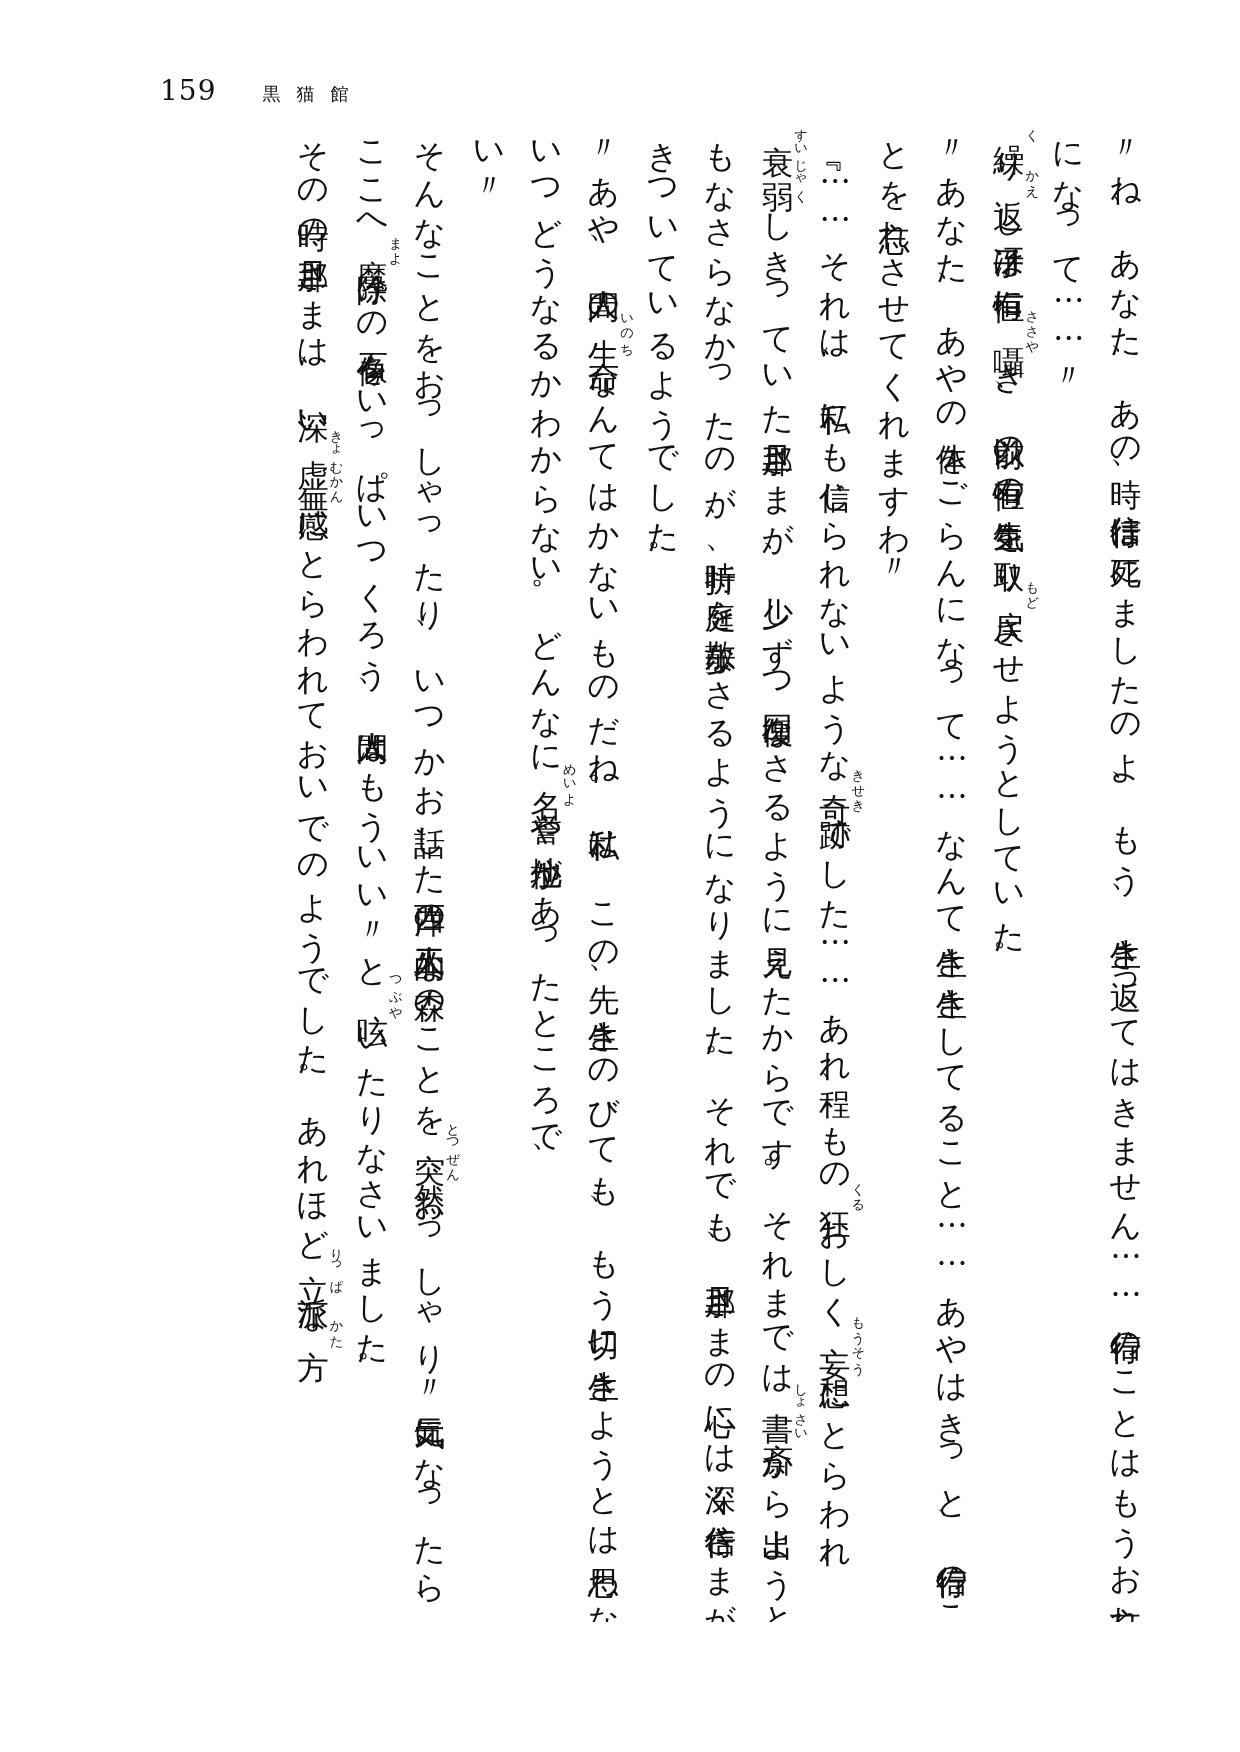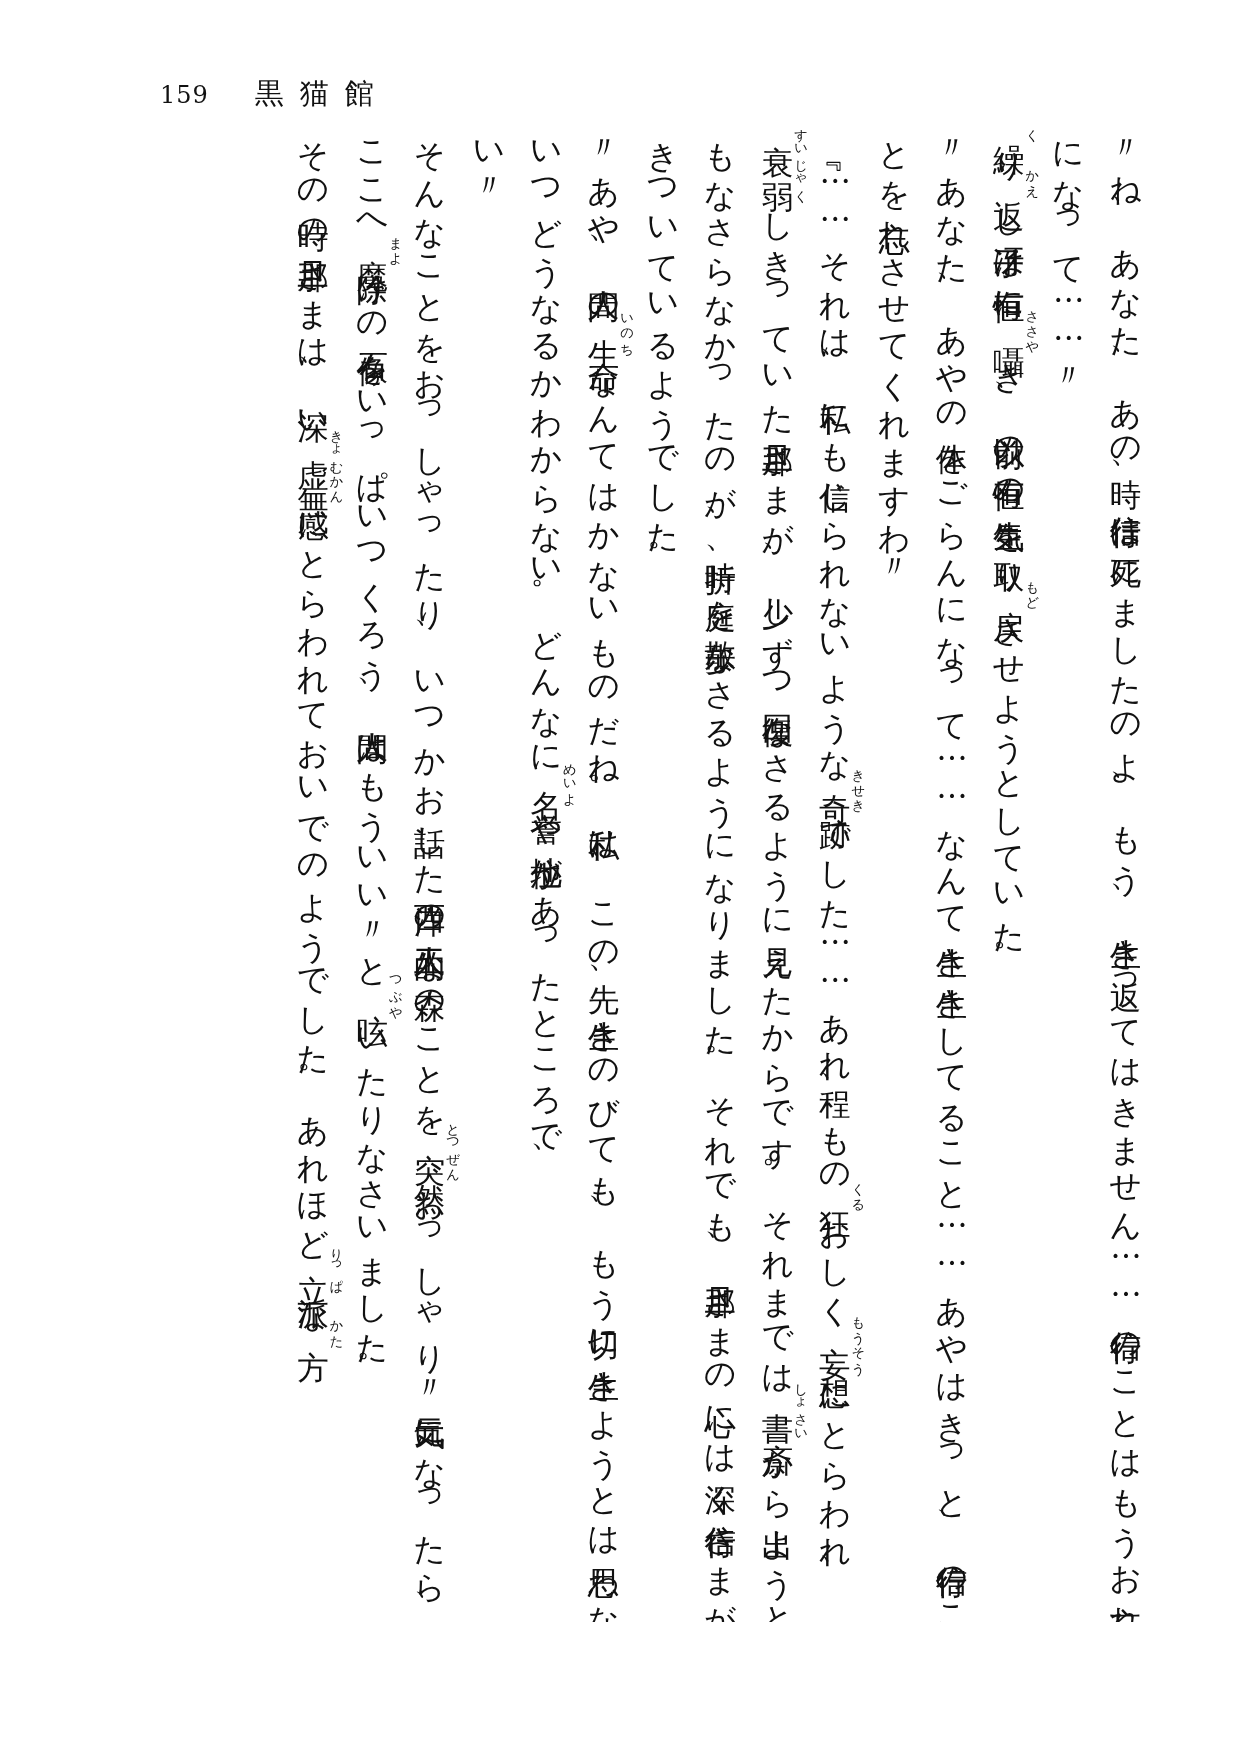--- a/index.html
+++ b/index.html
@@ -20,26 +20,26 @@
   .header {
     position: absolute;
     top: 74px;
     left: 160px;
     display: flex;
     align-items: baseline;
     gap: 46px;
     font-family: "DejaVu Serif", "Liberation Serif", serif;
   }
   .header .page-number {
-    font-size: 24px;
+    font-size: 28px;
     letter-spacing: 1px;
     color: #111111;
   }
   .header .running-title {
-    font-size: 29px;
+    font-size: 18px;
     letter-spacing: 16px;
     color: #111111;
   }
 
   
   .body-text {
     position: absolute;
     top: 120px;
     right: 86px;
     left: 120px;

